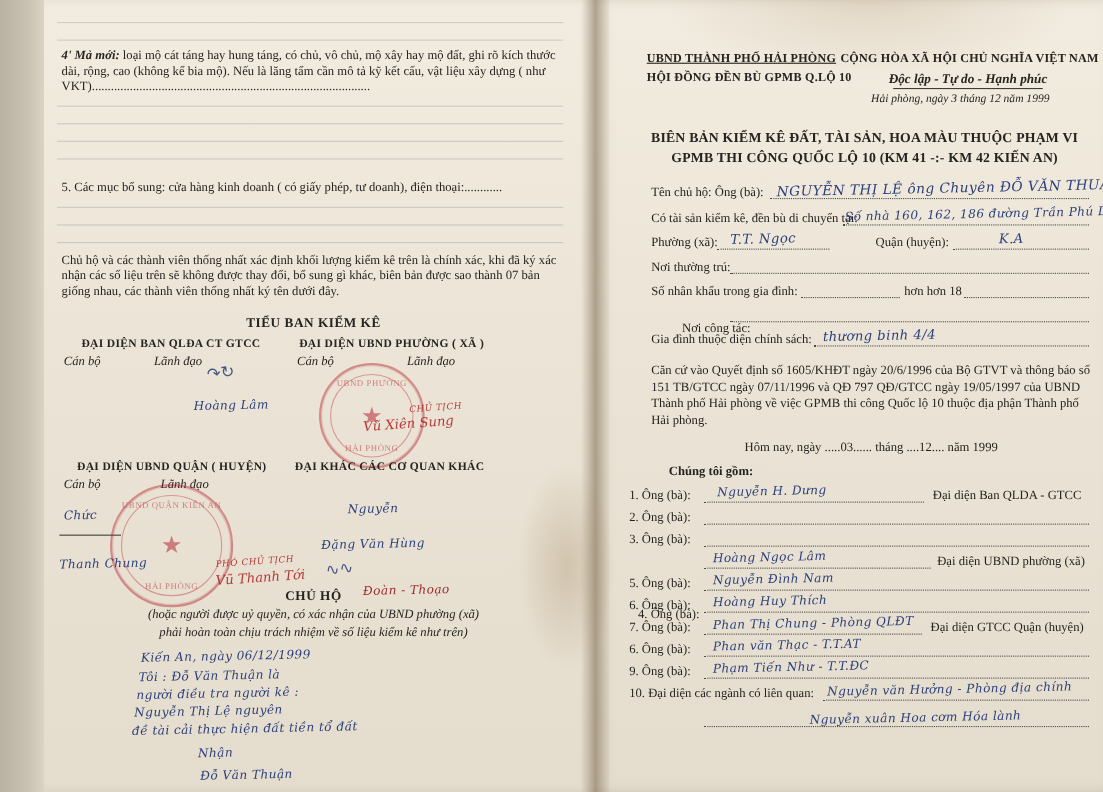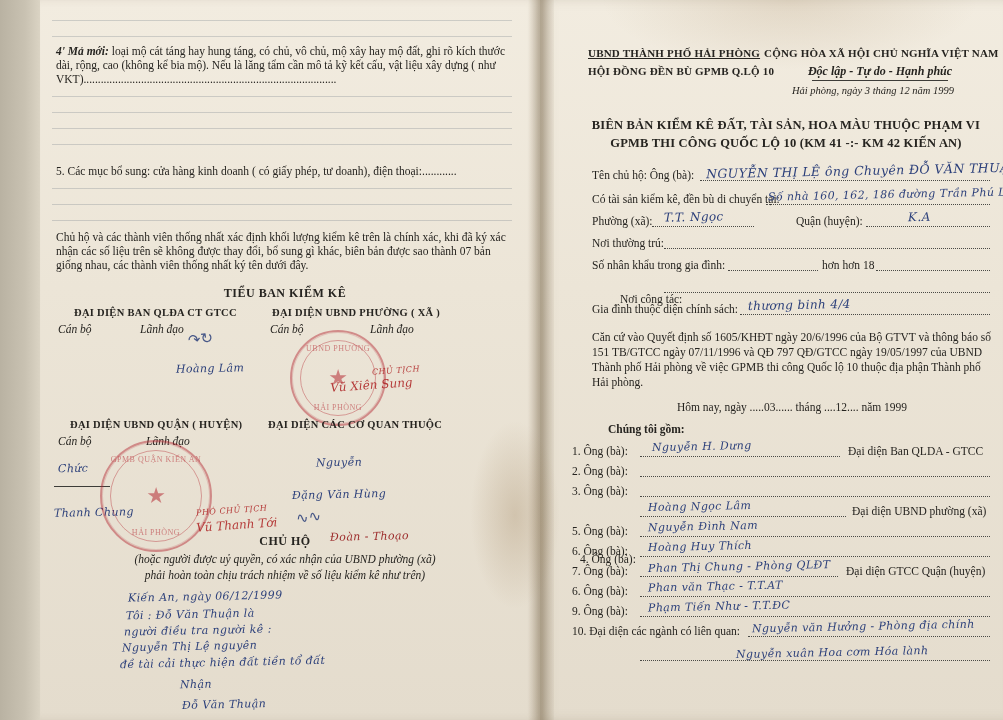--- a/index.html
+++ b/index.html
@@ -156,30 +156,30 @@
     <div class="arc" style="top:12px;">UBND PHƯỜNG</div>
     <div class="arc" style="bottom:12px;">HẢI PHÒNG</div>
   </div>
   <div class="sig-red" style="left:372px;top:366px;font-size:8px;letter-spacing:.5px;">CHỦ TỊCH</div>
   <div class="sig-red" style="left:330px;top:378px;">Vũ Xiên Sung</div>
 
   <div class="txt b" style="left:70px;top:418px;font-size:10.5px;letter-spacing:.3px;">ĐẠI DIỆN UBND QUẬN ( HUYỆN)</div>
   <div class="txt it" style="left:58px;top:434px;">Cán bộ</div>
   <div class="txt it" style="left:146px;top:434px;">Lãnh đạo</div>
 
-  <div class="txt b" style="left:268px;top:418px;font-size:10.5px;letter-spacing:.3px;">ĐẠI DIỆN CÁC CƠ QUAN THUỘC</div>
+  <div class="txt b" style="left:268px;top:418px;font-size:10.5px;letter-spacing:.3px;">ĐẠI KHÁC CÁC CƠ QUAN KHÁC</div>
 
   <div class="hw sm" style="left:58px;top:462px;">Chức</div>
   <div class="hw sm" style="left:54px;top:506px;">Thanh Chung</div>
   <div class="solid" style="left:54px;top:486px;width:56px;"></div>
 
   <div class="stamp" style="left:100px;top:440px;width:108px;height:108px;">
     <div class="inner"></div>
     <div class="star">★</div>
-    <div class="arc" style="top:13px;">GPMB QUẬN KIẾN AN</div>
+    <div class="arc" style="top:13px;">UBND QUẬN KIẾN AN</div>
     <div class="arc" style="bottom:13px;">HẢI PHÒNG</div>
   </div>
   <div class="sig-red" style="left:196px;top:506px;font-size:8px;letter-spacing:.5px;">PHÓ CHỦ TỊCH</div>
   <div class="sig-red" style="left:196px;top:518px;">Vũ Thanh Tới</div>
 
   <div class="hw sm" style="left:316px;top:456px;">Nguyễn</div>
   <div class="hw sm" style="left:292px;top:488px;">Đặng Văn Hùng</div>
   <div class="hw sm red" style="left:330px;top:530px;">Đoàn - Thoạo</div>
   <div class="scrawl" style="left:296px;top:508px;">∿∿</div>
 

